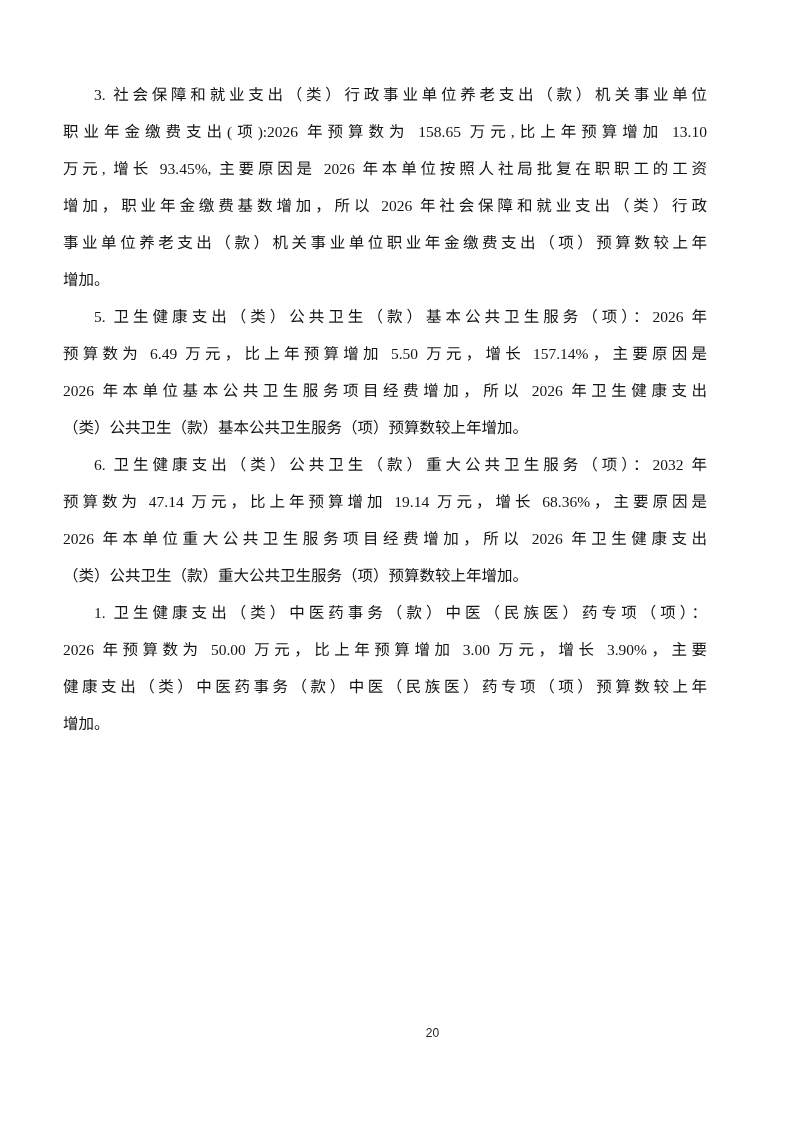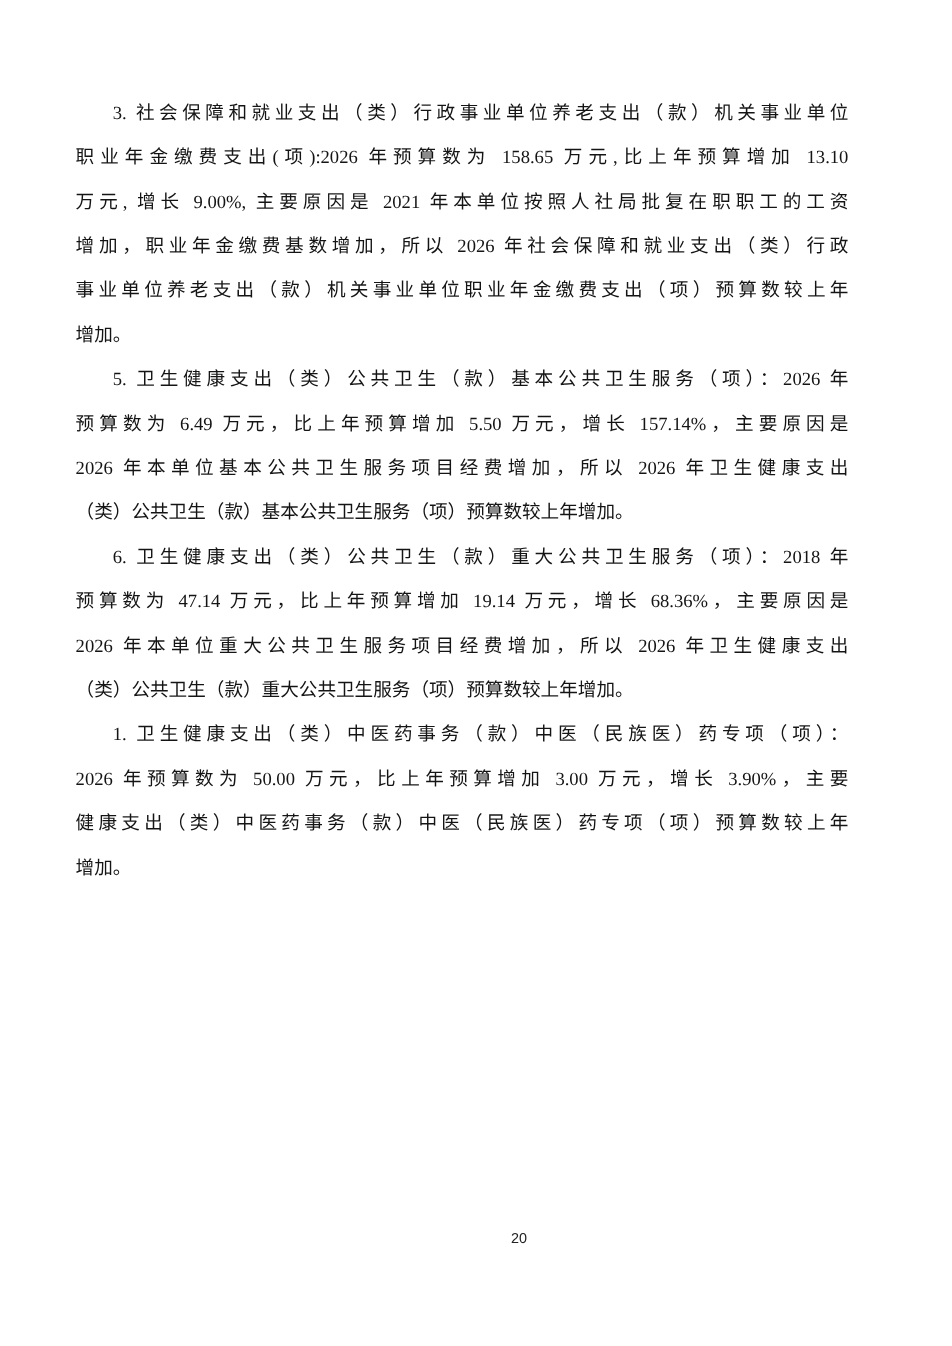--- a/index.html
+++ b/index.html
@@ -64,33 +64,33 @@
   }
 </style>
 </head>
 <body>
 
 <div class="page">
   <div class="content" id="doc-body">
       <div class="para">
         <div class="line first">3. 社会保障和就业支出（类）行政事业单位养老支出（款）机关事业单位</div>
         <div class="line">职业年金缴费支出(项):2026 年预算数为 158.65 万元,比上年预算增加 13.10</div>
-        <div class="line">万元, 增长 9.00%, 主要原因是 2021 年本单位按照人社局批复在职职工的工资</div>
+        <div class="line">万元, 增长 93.45%, 主要原因是 2026 年本单位按照人社局批复在职职工的工资</div>
         <div class="line">增加，职业年金缴费基数增加，所以 2026 年社会保障和就业支出（类）行政</div>
         <div class="line">事业单位养老支出（款）机关事业单位职业年金缴费支出（项）预算数较上年</div>
         <div class="line last">增加。</div>
       </div>
       <div class="para">
         <div class="line first">5. 卫生健康支出（类）公共卫生（款）基本公共卫生服务（项）：2026 年</div>
         <div class="line">预算数为 6.49 万元，比上年预算增加 5.50 万元，增长 157.14%，主要原因是</div>
         <div class="line">2026 年本单位基本公共卫生服务项目经费增加，所以 2026 年卫生健康支出</div>
         <div class="line last">（类）公共卫生（款）基本公共卫生服务（项）预算数较上年增加。</div>
       </div>
       <div class="para">
-        <div class="line first">6. 卫生健康支出（类）公共卫生（款）重大公共卫生服务（项）：2018 年</div>
+        <div class="line first">6. 卫生健康支出（类）公共卫生（款）重大公共卫生服务（项）：2032 年</div>
         <div class="line">预算数为 47.14 万元，比上年预算增加 19.14 万元，增长 68.36%，主要原因是</div>
         <div class="line">2026 年本单位重大公共卫生服务项目经费增加，所以 2026 年卫生健康支出</div>
         <div class="line last">（类）公共卫生（款）重大公共卫生服务（项）预算数较上年增加。</div>
       </div>
       <div class="para">
         <div class="line first">1. 卫生健康支出（类）中医药事务（款）中医（民族医）药专项（项）：</div>
         <div class="line">2026 年预算数为 50.00 万元，比上年预算增加 3.00 万元，增长 3.90%，主要</div>
         <div class="line">健康支出（类）中医药事务（款）中医（民族医）药专项（项）预算数较上年</div>
         <div class="line last">增加。</div>
       </div>

